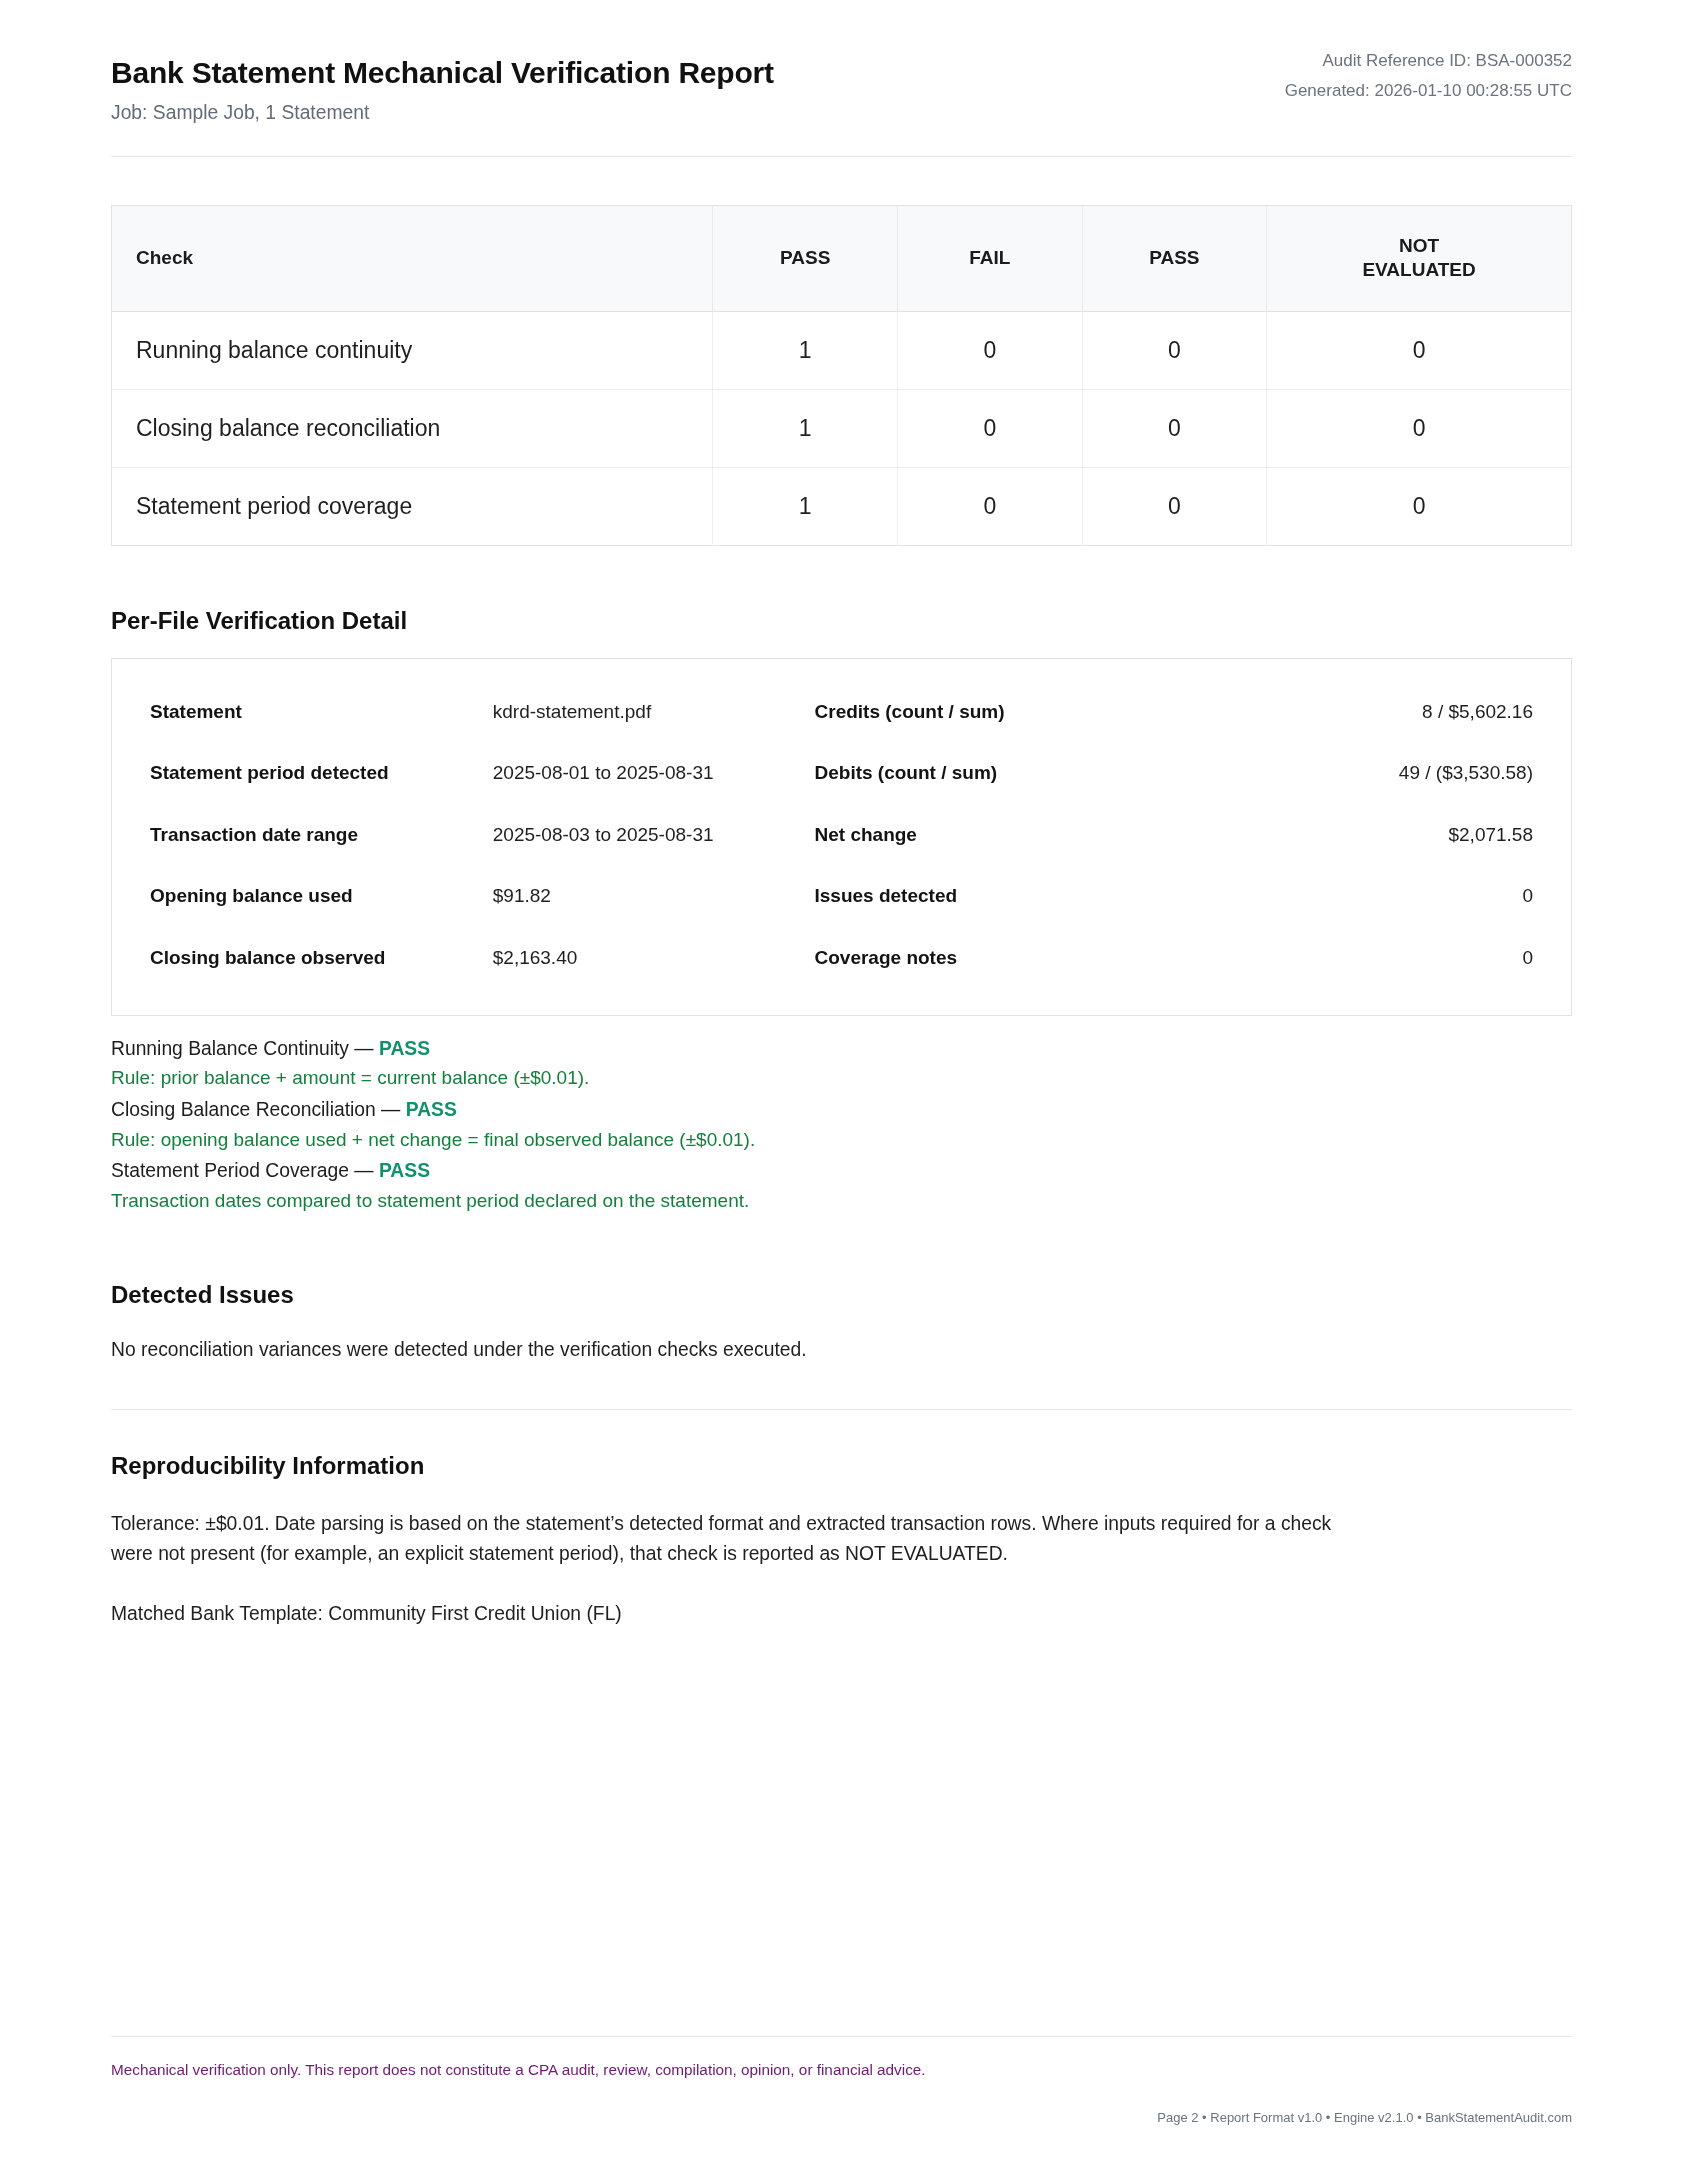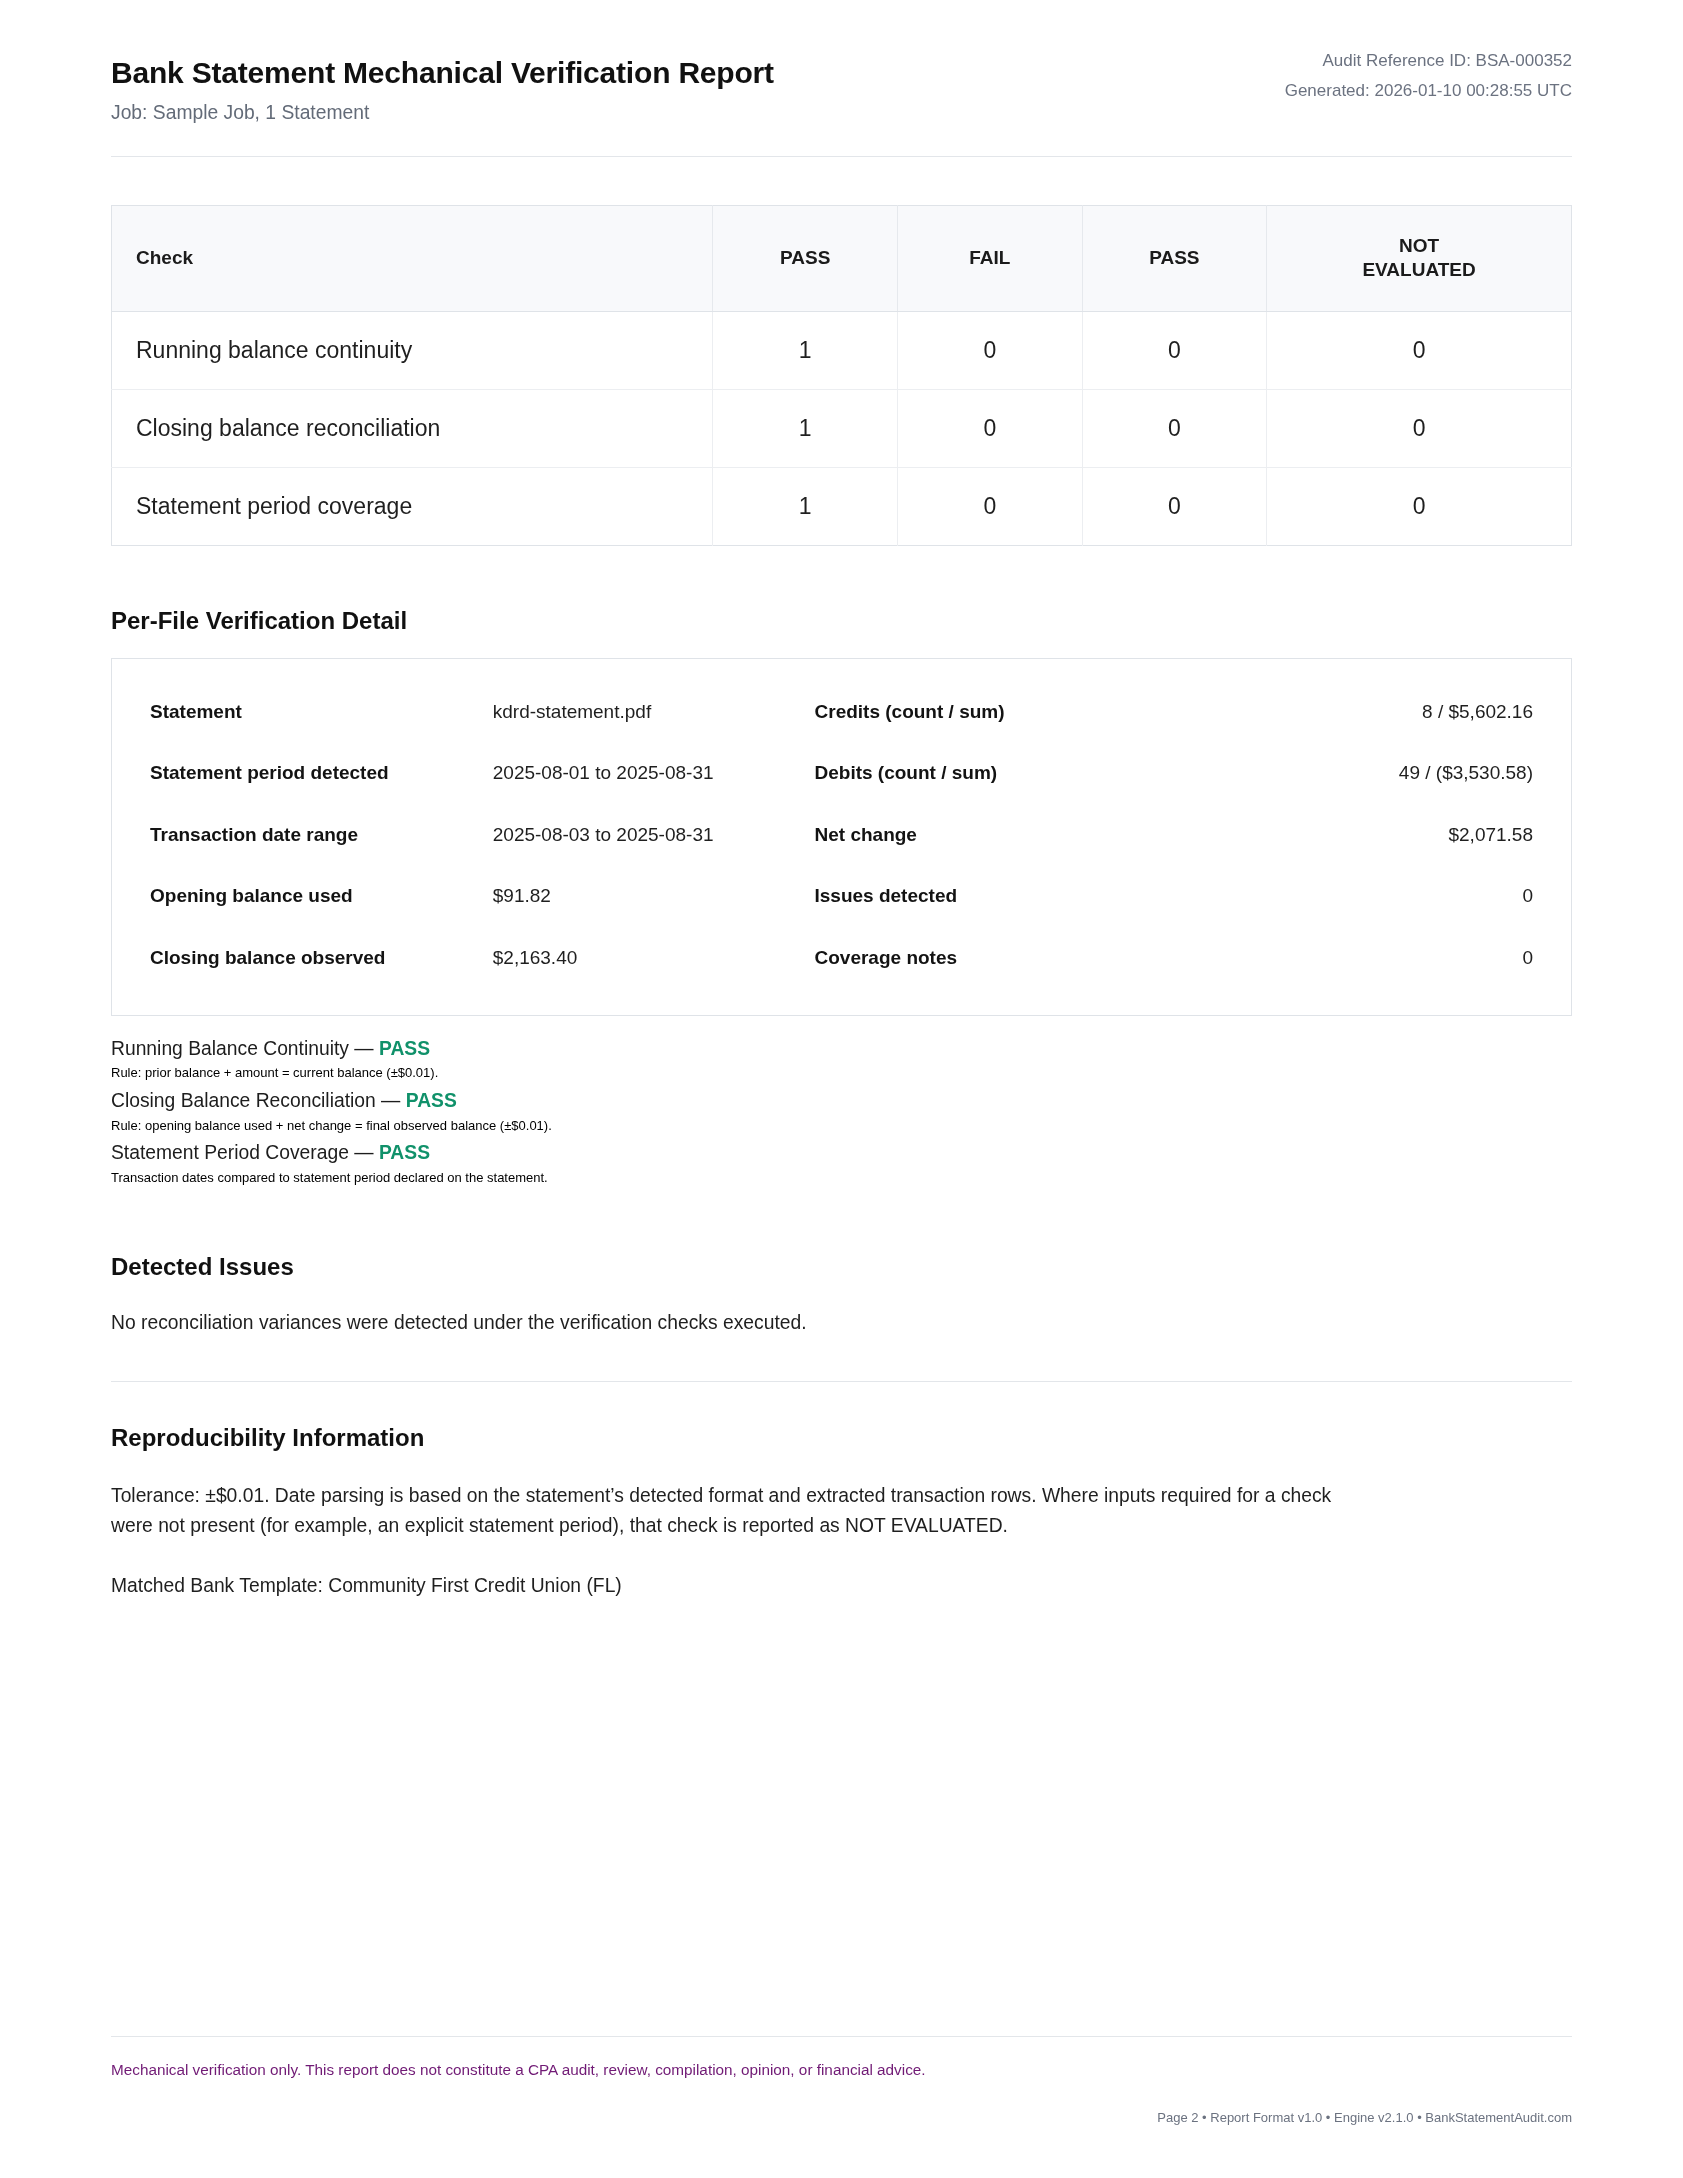--- a/index.html
+++ b/index.html
@@ -155,22 +155,22 @@
     font-size: 19.3px;
     color: #1d1d1d;
     line-height: 1.55;
     margin: 0;
   }
   .check-line .verdict {
     color: #10916a;
     font-weight: bold;
   }
   .check-rule {
-    font-size: 13px;
-    color: #000000;
+    font-size: 19px;
+    color: #15803d;
     line-height: 1.55;
     margin: 0 0 2px 0;
   }
 
   
   .issues-heading { margin: 65px 111px 26px 111px; }
   .body-text {
     font-size: 19.3px;
     color: #1f1f1f;
     line-height: 1.55;

